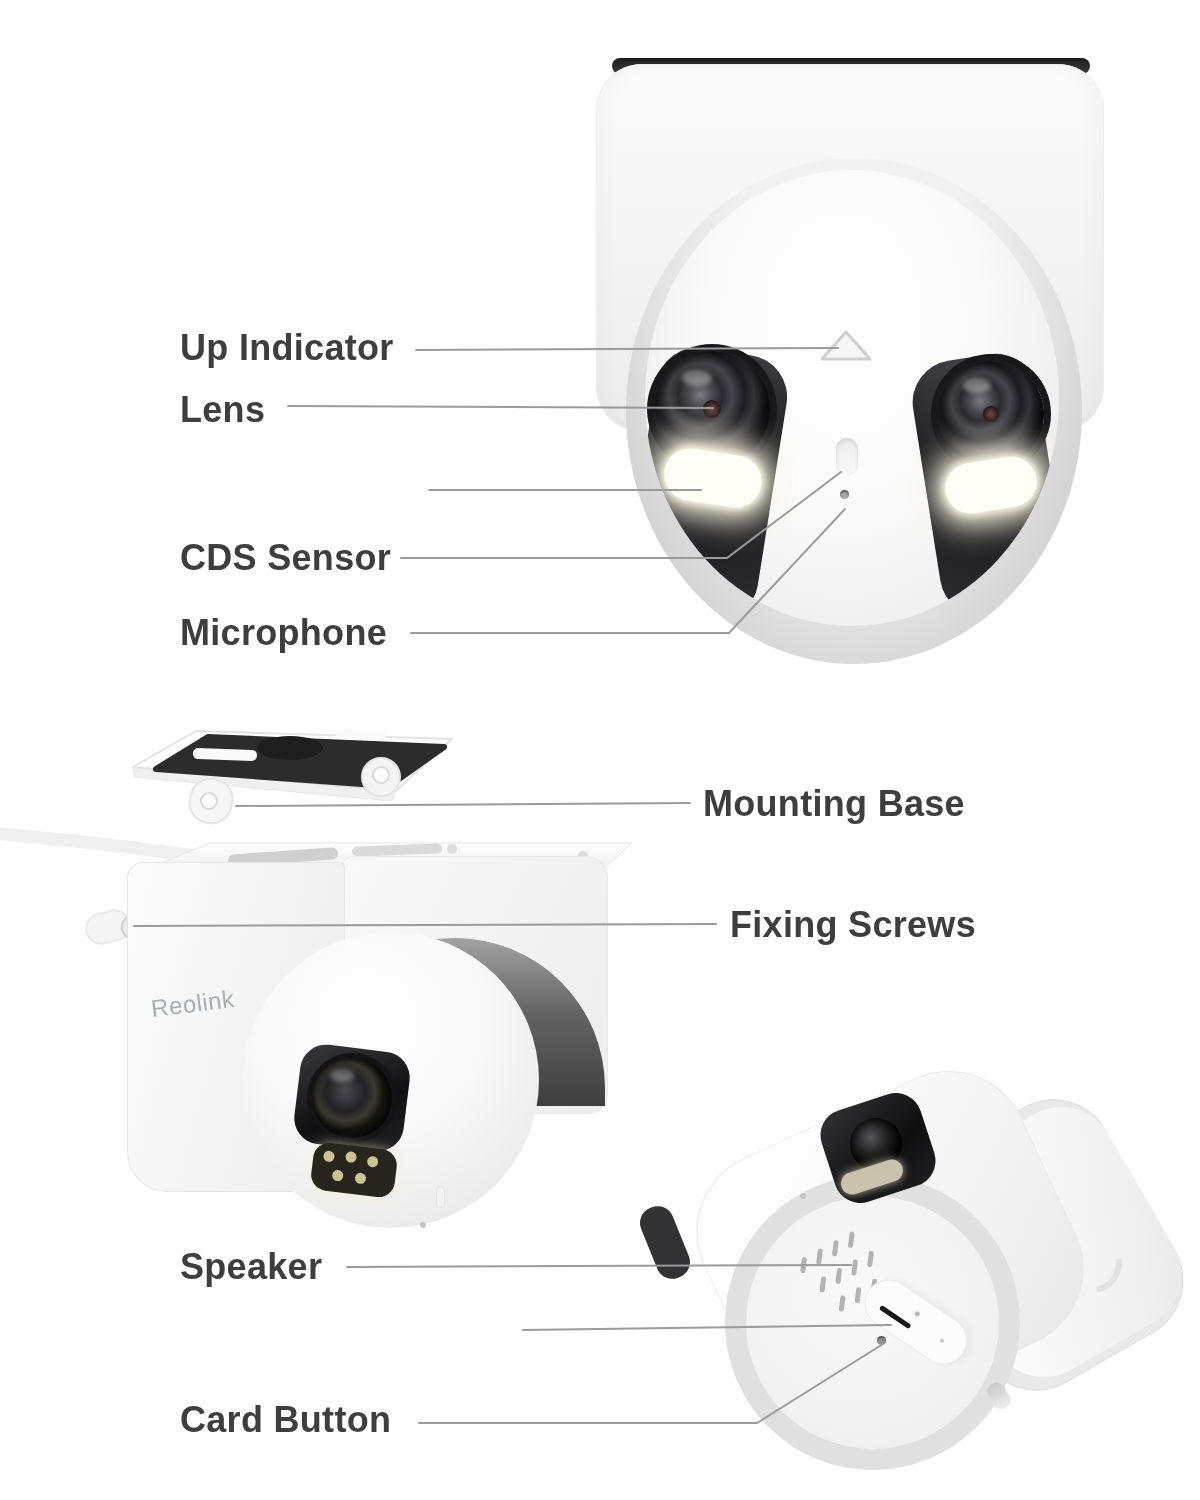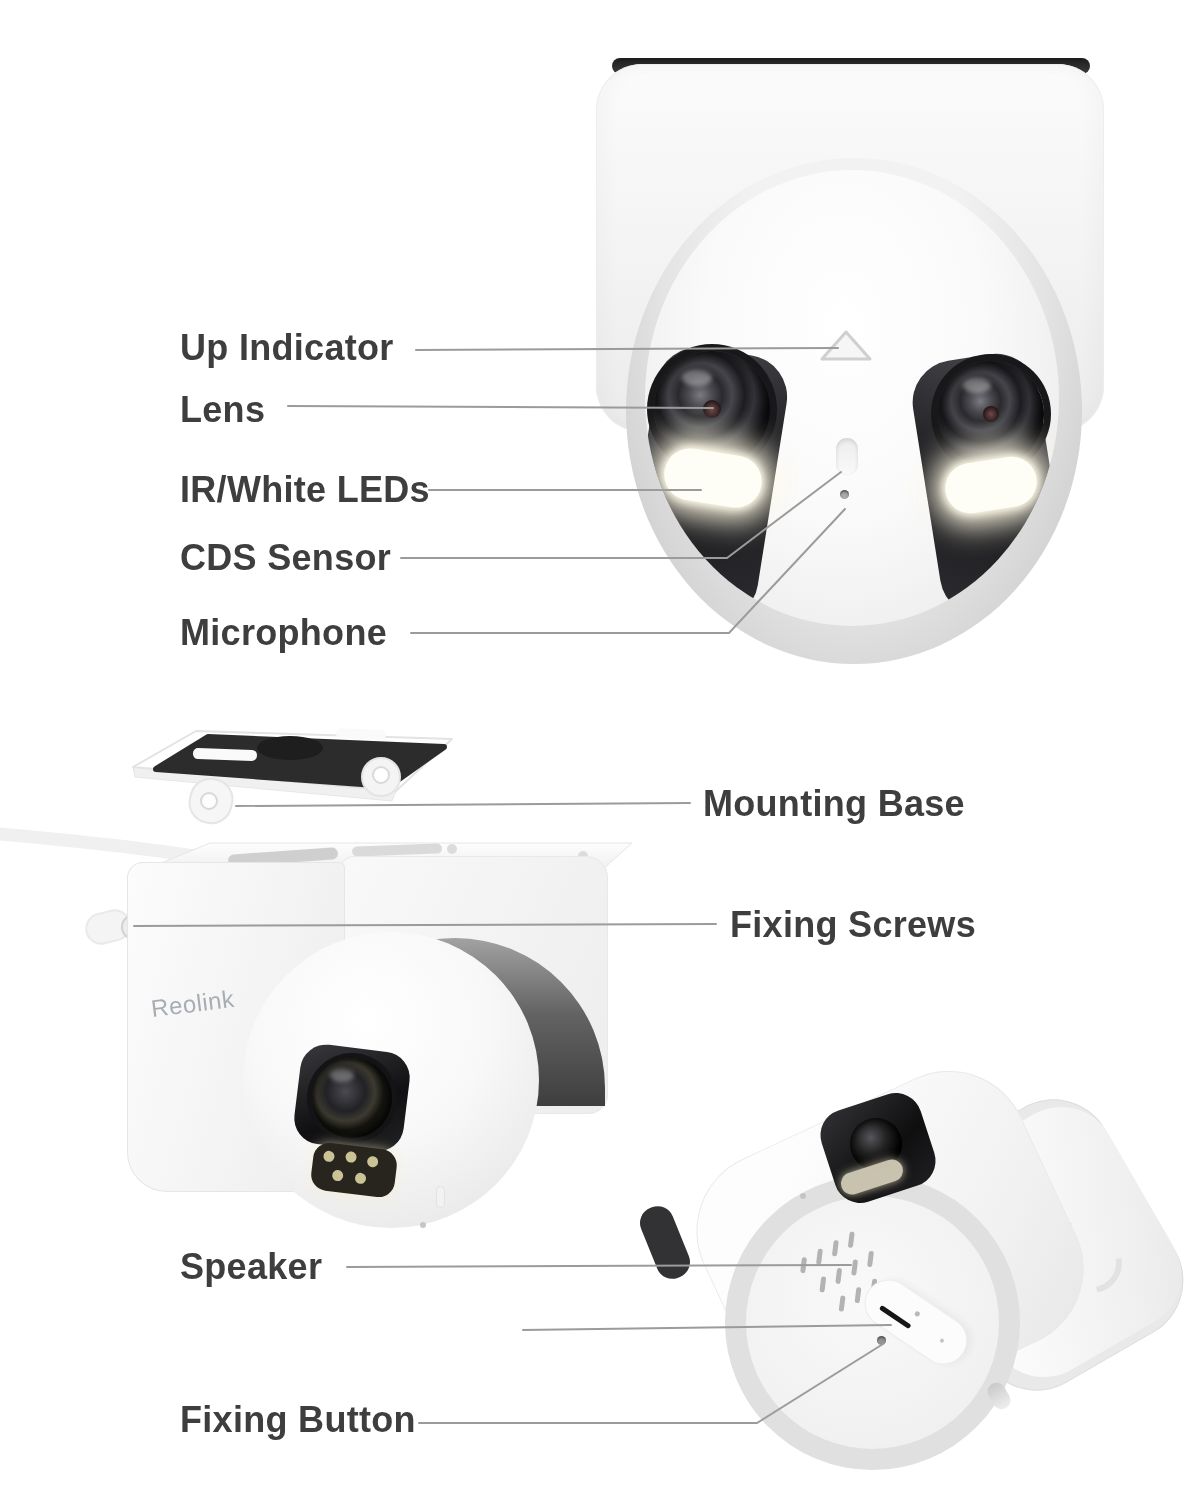--- a/index.html
+++ b/index.html
@@ -251,21 +251,20 @@
     <polyline points="411,633 729,633 845,509"></polyline>
     <polyline points="236,806 690,803"></polyline>
     <polyline points="134,926 716,924"></polyline>
     <polyline points="347,1267 851,1265"></polyline>
     <polyline points="523,1330 891,1325"></polyline>
     <polyline points="419,1423 757,1423 883,1344"></polyline>
   </svg>
 
   <div class="callout-label" style="left:180px;top:326px;">Up Indicator</div>
   <div class="callout-label" style="left:180px;top:388px;">Lens</div>
-  <div class="callout-label" style="left:180px;top:468px;">IR/White LEDs</div>
   <div class="callout-label" style="left:180px;top:611px;">Microphone</div>
   <div class="callout-label" style="left:180px;top:536px;">CDS Sensor</div>
   <div class="callout-label" style="left:703px;top:782px;">Mounting Base</div>
   <div class="callout-label" style="left:730px;top:903px;">Fixing Screws</div>
   <div class="callout-label" style="left:180px;top:1245px;">Speaker</div>
-  <div class="callout-label" style="left:180px;top:1398px;">Fixing Button</div>
+  <div class="callout-label" style="left:180px;top:1398px;">Card Button</div>
 
 </div>
 
 </body></html>

